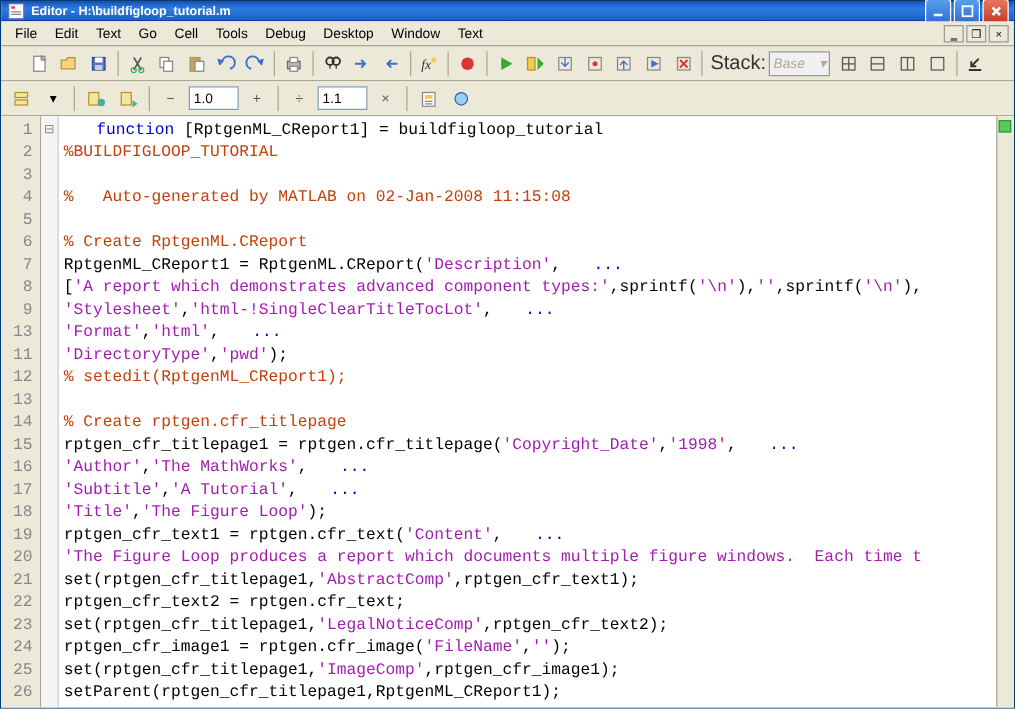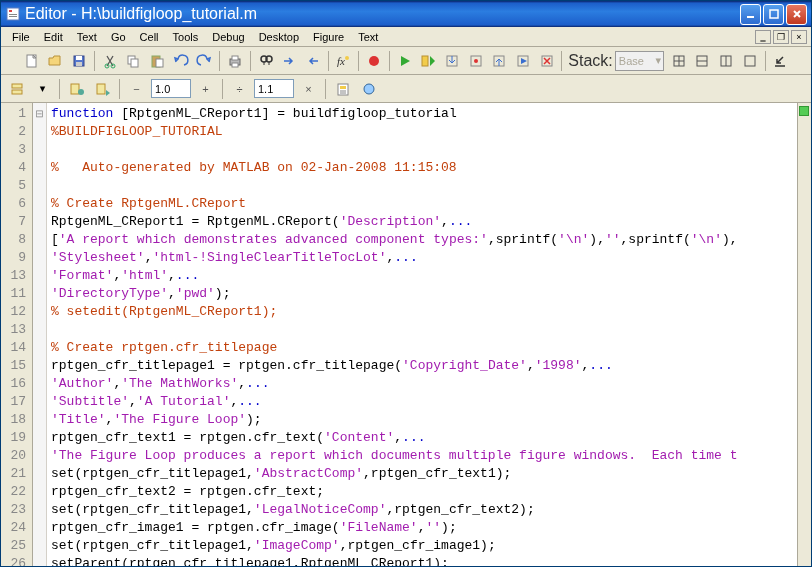--- a/index.html
+++ b/index.html
@@ -1,47 +1,47 @@
 <!DOCTYPE html>
 <html><head>
 <meta charset="utf-8">
 <style>
 * { box-sizing: border-box; margin: 0; padding: 0; }
 body { font-family: Tahoma, sans-serif; font-size: 11px; background: #fff; overflow: hidden; width: 812px; height: 567px; }
 
 .window { width: 812px; height: 567px; border: 1px solid #003c74; display: flex; flex-direction: column; background: #ece9d8; }
 
-.titlebar { background: linear-gradient(to bottom, #0a246a 0%, #1c5eca 8%, #2b7de0 40%, #1c5eca 92%, #0a246a 100%); height: 26px; display: flex; align-items: center; padding: 0 4px; color: #fff; font-weight: normal; font-size: 16px; }
+.titlebar { background: linear-gradient(to bottom, #0a246a 0%, #1c5eca 8%, #2b7de0 40%, #1c5eca 92%, #0a246a 100%); height: 16px; display: flex; align-items: center; padding: 0 4px; color: #fff; font-weight: bold; font-size: 10px; }
 .titlebar .icon { width: 16px; height: 16px; margin-right: 4px; display: flex; align-items: center; justify-content: center; }
 .titlebar .title { flex: 1; }
 .titlebar .winbtns { display: flex; gap: 2px; }
 .titlebar .winbtn { width: 21px; height: 21px; background: linear-gradient(to bottom,#56a0ee,#2c6bd0); border: 1px solid #fff; border-radius: 3px; display:flex; align-items:center; justify-content:center; color:#fff; font-family: Arial; font-weight:bold; }
 .titlebar .closebtn { background: linear-gradient(to bottom,#e77760,#c13920); }
 
 .menubar { background: #ece9d8; height: 20px; display: flex; align-items: center; padding: 0 4px; border-bottom: 1px solid #aca899; position: relative; }
 .menubar span { padding: 2px 7px; cursor: default; }
 .docbtns { position:absolute; right:4px; display:flex; gap:2px; }
 .docbtn { width:16px; height:14px; border:1px solid #999; background:#ece9d8; display:flex;align-items:center;justify-content:center;font-size:9px;}
 
 .toolbar { background: #ece9d8; height: 28px; display: flex; align-items: center; padding: 2px 20px; gap: 2px; border-bottom: 1px solid #aca899; }
 .tbtn { width: 23px; height: 22px; display: flex; align-items: center; justify-content: center; border: 1px solid transparent; border-radius:2px;}
 .tsep { width: 1px; height: 20px; background: #aca899; margin: 0 2px; }
 .stacklbl { font-size:16px; color:#333; margin-left:2px;}
-.stacksel { width:52px; height:20px; background:#f0f0f0; border:1px solid #999; color:#aca899; padding-left:3px; font-size:11px; display:flex; align-items:center; justify-content:space-between; padding-right:2px;}
+.stacksel { width:52px; height:20px; background:#f0f0f0; border:1px solid #999; color:#aca899; padding-left:3px; font-size:11px; display:flex; align-items:center; justify-content:space-between; padding-right:2px;font-style:italic;}
 
 .toolbar2 { background: #ece9d8; height: 28px; display: flex; align-items: center; padding: 2px 4px; gap: 3px; border-bottom: 1px solid #aca899; }
 .numbox { width:40px; height:19px; border:1px solid #7f9db9; background:#fff; font-size:11px; text-align:left; padding:0 3px; display:flex; align-items:center;}
 .spin { color:#555; font-size:11px; }
 
 .editor-area { flex:1; display:flex; background:#fff; overflow:hidden; }
 .gutter { background:#ece9d8; border-right:1px solid #aca899; width:32px; text-align:right; padding-top:2px; color:#888; font-family: 'Courier New', monospace; font-size:13px; line-height:18px; }
 .gutter div { padding-right:6px; }
 .foldcol { width:14px; border-right:1px solid #d4d0c8; background:#f5f5f5; padding-top:2px; line-height:18px; font-size:10px; color:#888; text-align:center;}
 .code { flex:1; font-family: 'Courier New', monospace; font-size:13px; line-height:18px; padding:2px 4px; white-space:pre; overflow:hidden; color:#000;}
-.kw { color:#0000cc; }
+.kw { color:#0000cc;margin-left:26px; }
 .cm { color:#c2410c; }
 .st { color:#a21caf; }
 .codestrip { width:14px; background:#ece9d8; border-left:1px solid #aca899; position:relative;}
 .codestrip .ok { width:10px; height:10px; background:#5c5; border:1px solid #393; position:absolute; top:3px; left:1px;}
 
 svg { display:block; }
 </style>
 </head>
 <body>
 
@@ -78,21 +78,21 @@
 
   <div class="menubar">
     <span>File</span>
     <span>Edit</span>
     <span>Text</span>
     <span>Go</span>
     <span>Cell</span>
     <span>Tools</span>
     <span>Debug</span>
     <span>Desktop</span>
-    <span>Figure</span>
+    <span>Window</span>
     <span>Text</span>
     <div class="docbtns">
       <div class="docbtn">‗</div>
       <div class="docbtn">❐</div>
       <div class="docbtn">×</div>
     </div>
   </div>
 
   <div class="toolbar">
     <div class="tbtn">

